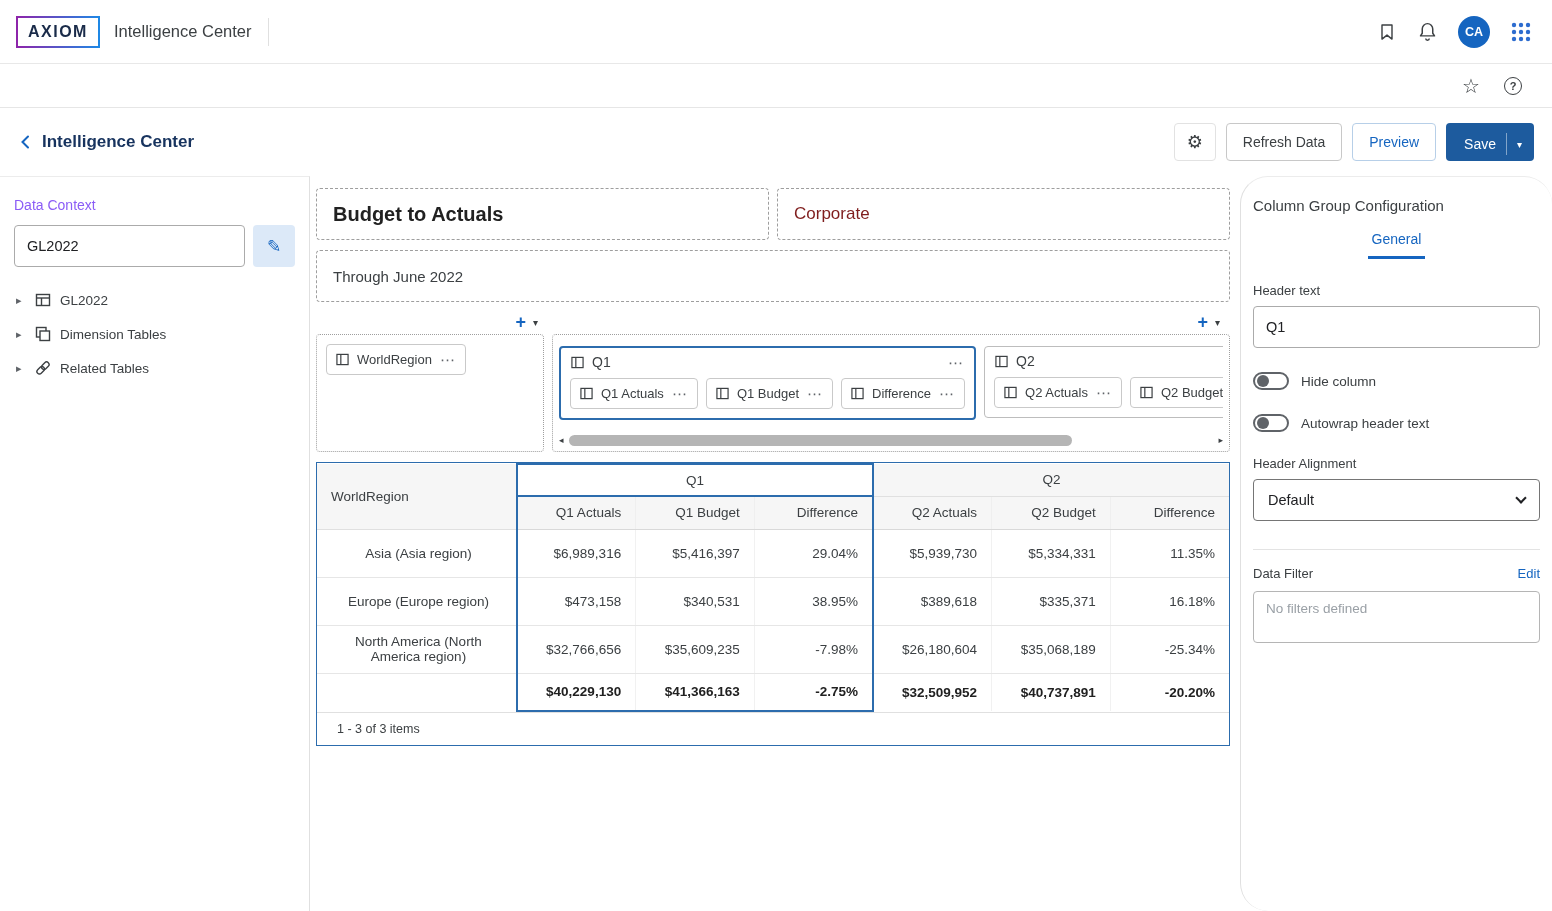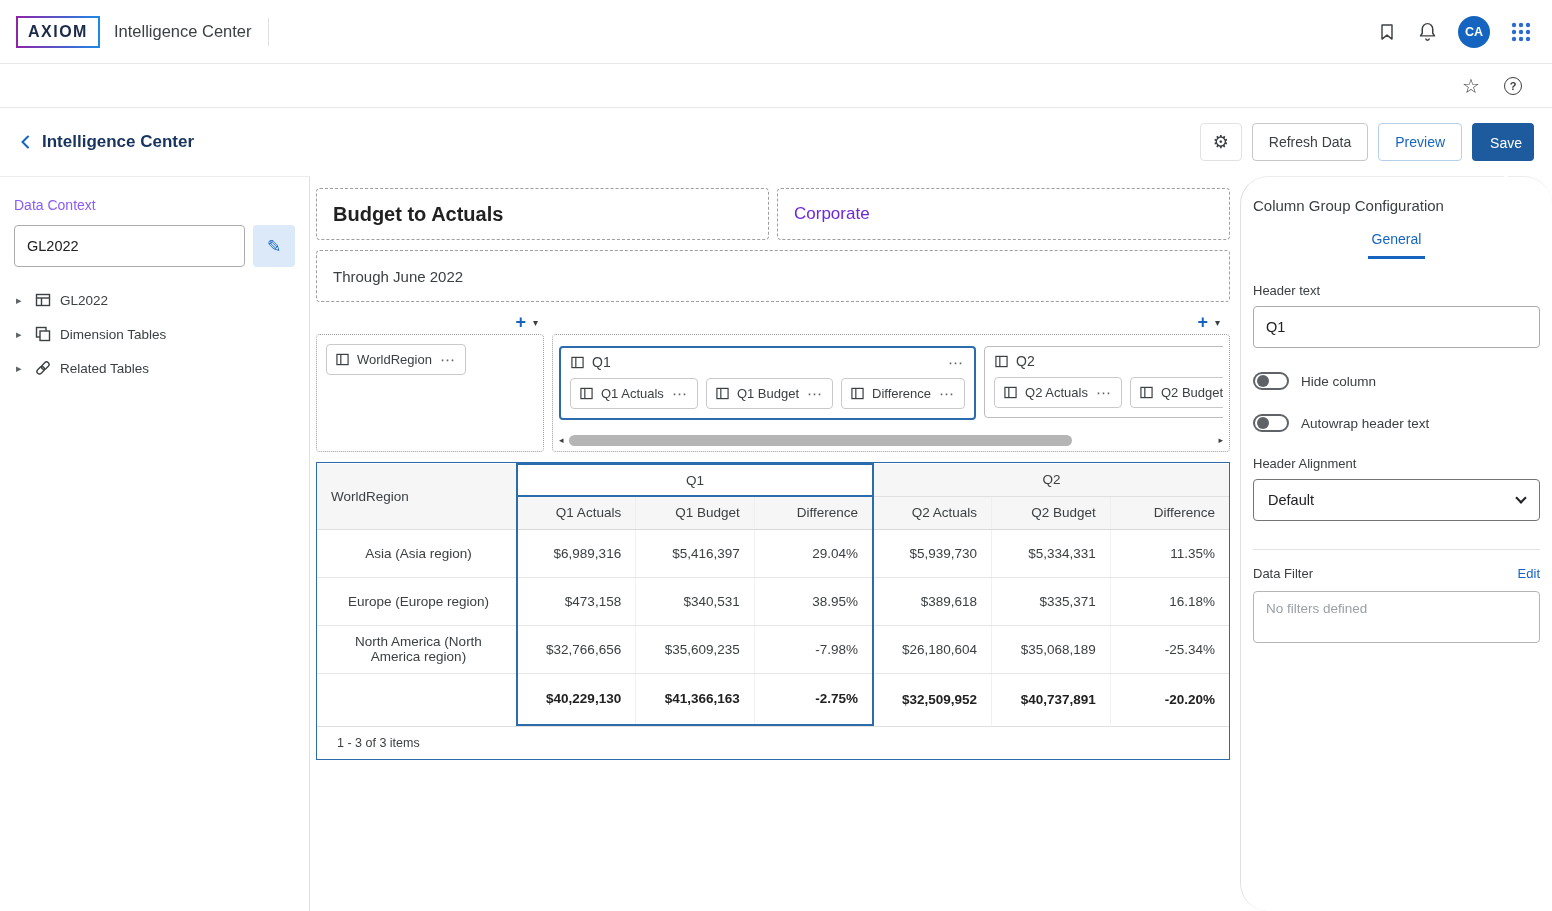--- a/index.html
+++ b/index.html
@@ -26,21 +26,21 @@
   .back { display:flex; align-items:center; gap:8px; cursor:pointer; }
   .back-label { font-size:17px; font-weight:600; color:#17335e; }
   .tabs { position:absolute; left:50%; transform:translateX(-50%); display:flex; gap:30px; align-items:center; height:100%; }
   .tab { font-size:14.5px; color:#5f6368; cursor:pointer; padding-bottom:5px; }
   .tab.active { color:#1565c0; border-bottom:2px solid #1565c0; padding-bottom:3px; }
   .toolbar-actions { margin-left:auto; display:flex; align-items:center; gap:10px; }
   .btn { height:38px; border-radius:4px; font-size:14px; display:inline-flex; align-items:center; padding:0 16px; background:#fff; cursor:pointer; font-family:inherit; }
   .btn-gear { width:42px; justify-content:center; border:1px solid #e2e2e2; font-size:18px; color:#3c4043; padding:0; }
   .btn-refresh { border:1px solid #c8c8c8; color:#3c4043; }
   .btn-preview { border:1px solid #b7cfe8; color:#1565c0; }
-  .btn-save { background:#1d5b9e; color:#fff; border:none; gap:10px; padding:12px 12px 0 18px;flex-direction:column; }
+  .btn-save { background:#1d5b9e; color:#fff; border:none; gap:10px; padding:4px 12px 0 18px; }
   .btn-save .sdiv { width:1px; height:22px; background:rgba(255,255,255,.45); }
   .btn-save .caret { font-size:10px; }
 
   
   .content { display:flex; height:735px; }
   .left-panel { width:310px; flex-shrink:0; border-right:1px solid #e0e0e0; border-top:1px solid #ececec; padding:20px 14px; }
   .right-panel { width:312px; flex-shrink:0; border-left:1px solid #e0e0e0; border-top:1px solid #ececec; padding:20px 12px;border-radius:28px; }
   .canvas { flex:1; padding:12px 10px 0 6px; overflow:hidden; }
 
   
@@ -53,21 +53,21 @@
   .tree { margin-top:16px; }
   .tree-item { display:flex; align-items:center; gap:9px; height:34px; cursor:pointer; padding-left:2px; }
   .tree-caret { font-size:11px; color:#5f6368; width:10px; }
   .tree-label { font-size:13.5px; color:#3c4043; }
 
   
   .dashed { border:1px dashed #9e9e9e; border-radius:4px; background:#fff; }
   .title-row { display:flex; gap:8px; }
   .block { height:52px; display:flex; align-items:center; padding:0 16px; }
   .title-box { flex:1; font-size:20px; font-weight:bold; color:#212121; }
-  .entity-box { flex:1; font-size:17px; color:#6d28d9; }
+  .entity-box { flex:1; font-size:17px; color:#7f1d1d; }
   .subtitle-box { margin-top:10px; font-size:15px; color:#3c4043; }
   .add-row { display:flex; margin-top:8px; height:24px; }
   .add-left { width:228px; display:flex; justify-content:flex-end; align-items:center; gap:7px; padding-right:6px; }
   .add-right { flex:1; display:flex; justify-content:flex-end; align-items:center; gap:7px; padding-right:10px; }
   .plus { color:#1565c0; font-size:18px; font-weight:600; line-height:1; cursor:pointer; }
   .small-caret { font-size:10px; color:#3c4043; cursor:pointer; }
 
   .builder-row { display:flex; gap:8px; height:118px; }
   .row-zone { width:228px; flex-shrink:0; border:1px dotted #9e9e9e; border-radius:4px; padding:9px; }
   .col-zone { flex:1; border:1px dotted #9e9e9e; border-radius:4px; padding:11px 6px 5px; display:flex; flex-direction:column; overflow:hidden; }
@@ -88,21 +88,21 @@
 
   
   .grid-wrap { margin-top:10px; border:1px solid #2c6cad; }
   table.grid { width:100%; border-collapse:collapse; table-layout:fixed; }
   .grid th { background:#f6f6f6; font-weight:500; color:#3c4043; font-size:13.5px; }
   .grid .h1 th { height:32px; text-align:center; border-bottom:1px solid #e0e0e0; border-left:1px solid #e7e7e7; }
   .grid th.rowhdr { text-align:left; padding-left:14px; vertical-align:middle; border-left:none; border-right:1px solid #e7e7e7; }
   .grid .h2 th { height:33px; text-align:right; padding-right:14px; border-bottom:1px solid #d9d9d9; border-left:1px solid #efefef; }
   .grid td { height:48px; border-bottom:1px solid #e6e6e6; border-left:1px solid #f1f1f1; font-size:13.5px; color:#3c4043; text-align:right; padding-right:14px; }
   .grid td.region { text-align:center; padding:8px 10px 8px 14px; border-left:none; }
-  .grid tr.total td { font-weight:bold; color:#212121; height:52px; border-bottom:none; }
+  .grid tr.total td { font-weight:bold; color:#212121; height:38px; border-bottom:none; }
   .grid th.q1sel { border:2px solid #2c6cad; background:#fff; }
   .grid .selL { border-left:2px solid #2c6cad !important; }
   .grid .selR { border-right:2px solid #2c6cad !important; }
   .grid tr.total .selB { border-bottom:2px solid #2c6cad !important; }
   .grid-footer { border-top:1px solid #e0e0e0; padding:9px 0 9px 20px; font-size:12.5px; color:#3c4043; }
 
   
   .cfg-title { font-size:15px; font-weight:500; color:#3c4043; }
   .cfg-tabs { margin-top:16px;text-align:center; }
   .cfg-tab { display:inline-block; font-size:14px; color:#1565c0; font-weight:500; padding:0 4px 9px; border-bottom:3px solid #1565c0; cursor:pointer; }

